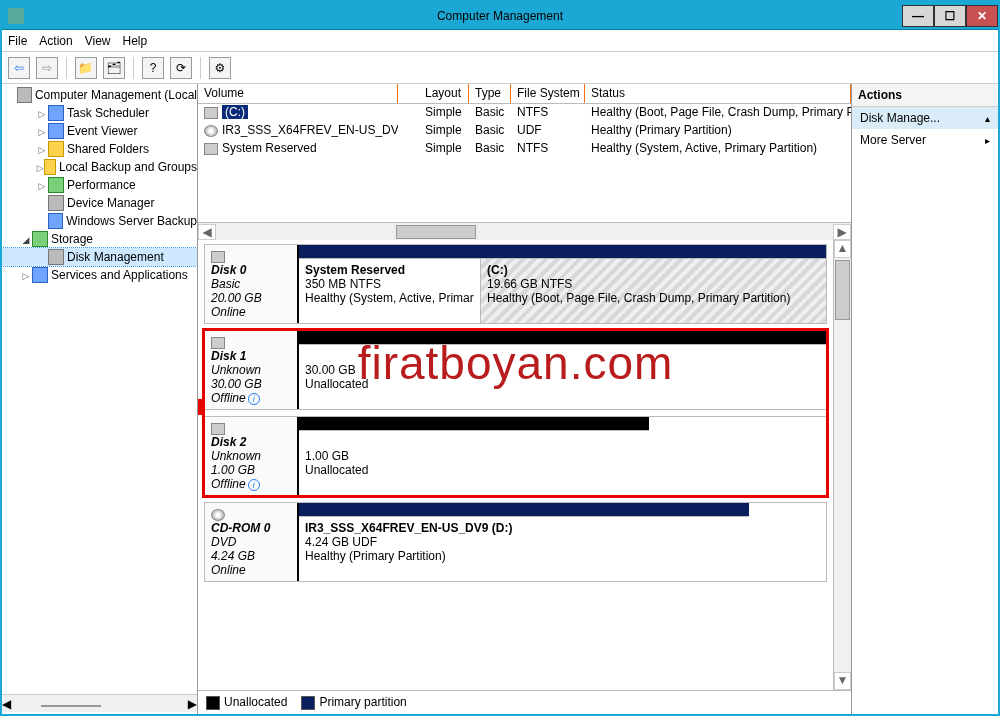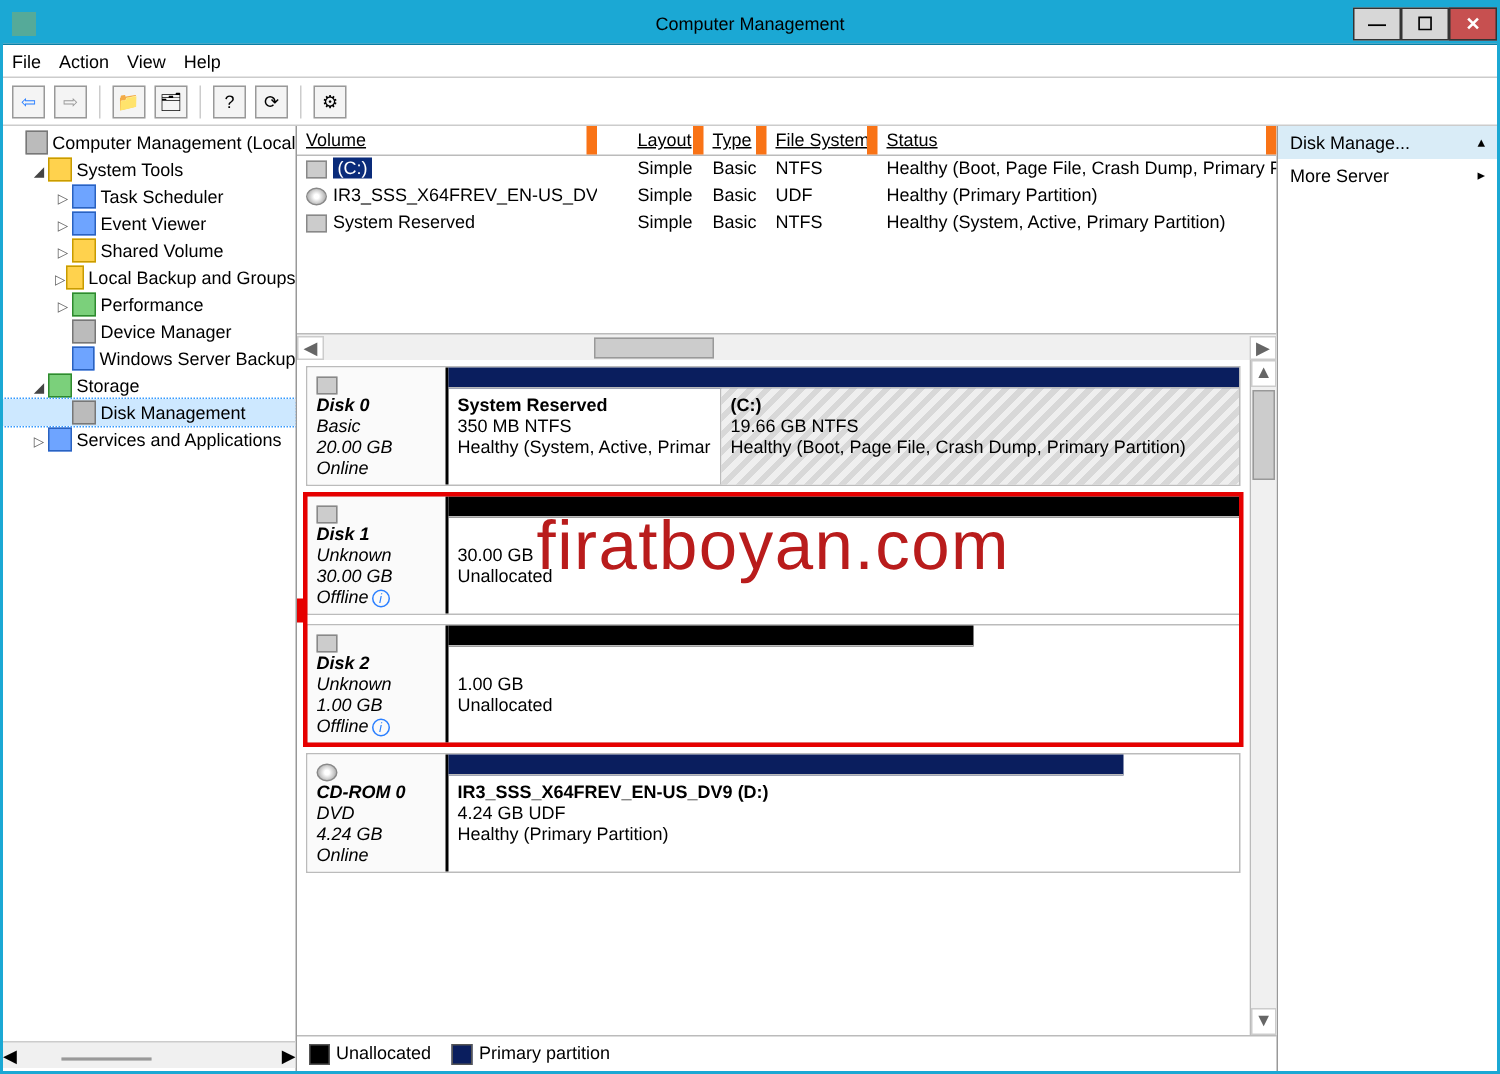--- a/index.html
+++ b/index.html
@@ -30,21 +30,21 @@
 .tree .tw::before{content:"▷"; font-size:9px;}
 .tree .tw.open::before{content:"◢"; font-size:9px; color:#444;}
 .tree .tw.none::before{content:"";}
 .ticon { width:16px; height:16px; margin-right:3px; display:inline-block; background:#ffd24d; border:1px solid #c89b00;}
 .ticon.blue{background:#6ea4ff;border-color:#2a62c0;}
 .ticon.green{background:#7bd07b;border-color:#2e8a2e;}
 .ticon.grey{background:#bbb;border-color:#777;}
 .tree .sel { background:#cde8ff; outline:1px dotted #39f;}
 .middle { flex:1; display:flex; flex-direction:column; border-right:1px solid #999; min-width:0;}
 .volhdr { display:flex; border-bottom:1px solid #bbb; background:#fff; height:20px;}
-.volhdr > div { border-right:7px solid #f97316; padding:2px 6px; overflow:hidden; white-space:nowrap;text-decoration:underline;}
+.volhdr > div { border-right:1px solid #f97316; padding:2px 6px; overflow:hidden; white-space:nowrap;}
 .volrow { display:flex; height:18px;}
 .volrow > div { padding:1px 6px; overflow:hidden; white-space:nowrap; text-overflow:clip;}
 .vcol-vol{width:200px;} .vcol-lay{width:50px;margin-left:21px;} .vcol-typ{width:42px;} .vcol-fs{width:74px;} .vcol-st{flex:1;}
 .dicon{display:inline-block;width:14px;height:12px;background:#ccc;border:1px solid #888;margin-right:4px;vertical-align:middle;}
 .dicon.cd{background:radial-gradient(circle,#fff 20%,#bbb 70%);border-radius:50%;}
 .vol-sel{background:#0a2b7a;color:#fff;padding:0 3px;}
 .hscroll{height:18px;border-top:1px solid #bbb;background:#f0f0f0;display:flex;align-items:center;}
 .hscroll .ar{width:18px;text-align:center;color:#666;border:1px solid #ccc;background:#fff;}
 .hscroll .track{flex:1;position:relative;height:14px;}
 .hscroll .thumb{position:absolute;top:0;bottom:0;left:12px;width:36px;background:#ccc;border:1px solid #999;}
@@ -116,39 +116,34 @@
 
   <div class="content">
 
     <div class="tree">
       <div class="treewrap">
         <div class="node sp1">
             <span class="tw none"></span>
             <span class="ticon grey"></span>
             <span>Computer Management (Local</span>
           </div>
-        <div class="node sp2">
-            <span class="tw open"></span>
-            <span class="ticon"></span>
-            <span>System Tools</span>
-          </div>
         <div class="node sp3">
             <span class="tw"></span>
             <span class="ticon blue"></span>
             <span>Task Scheduler</span>
           </div>
         <div class="node sp3">
             <span class="tw"></span>
             <span class="ticon blue"></span>
             <span>Event Viewer</span>
           </div>
         <div class="node sp3">
             <span class="tw"></span>
             <span class="ticon"></span>
-            <span>Shared Volume</span>
+            <span>Shared Folders</span>
           </div>
         <div class="node sp3">
             <span class="tw"></span>
             <span class="ticon"></span>
             <span>Local Backup and Groups</span>
           </div>
         <div class="node sp3">
             <span class="tw"></span>
             <span class="ticon green"></span>
             <span>Performance</span>
@@ -312,20 +307,21 @@
         </div>
       </div>
 
       <div class="legend">
         <span><span class="lgbox" style="background:#000;"></span><span>Unallocated</span></span>
         <span><span class="lgbox" style="background:#0a1e5e;"></span><span>Primary partition</span></span>
       </div>
     </div>
 
     <div class="actions">
+      <div class="hdr">Actions</div>
       <div class="item dm">
         <span>Disk Manage...</span>
           <span class="caret">▴</span>
       </div>
       <div class="item">
         <span>More Server</span>
           <span class="caret">▸</span>
       </div>
     </div>
   </div>

